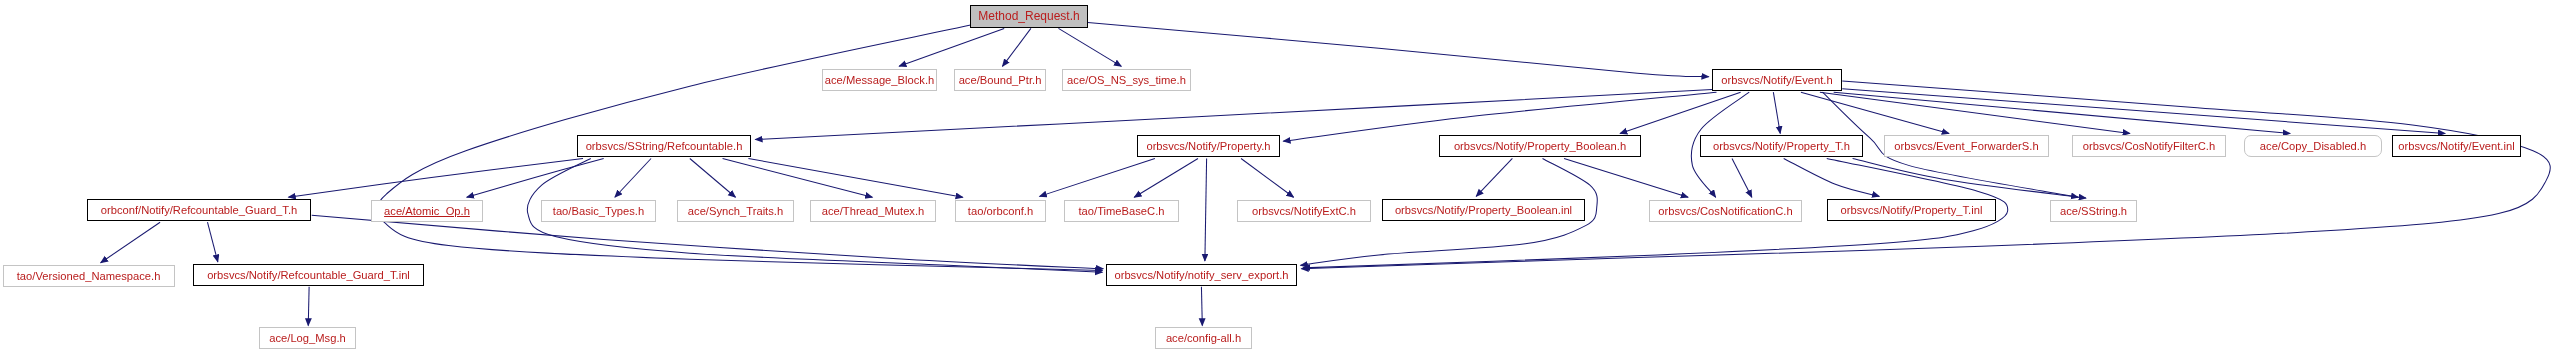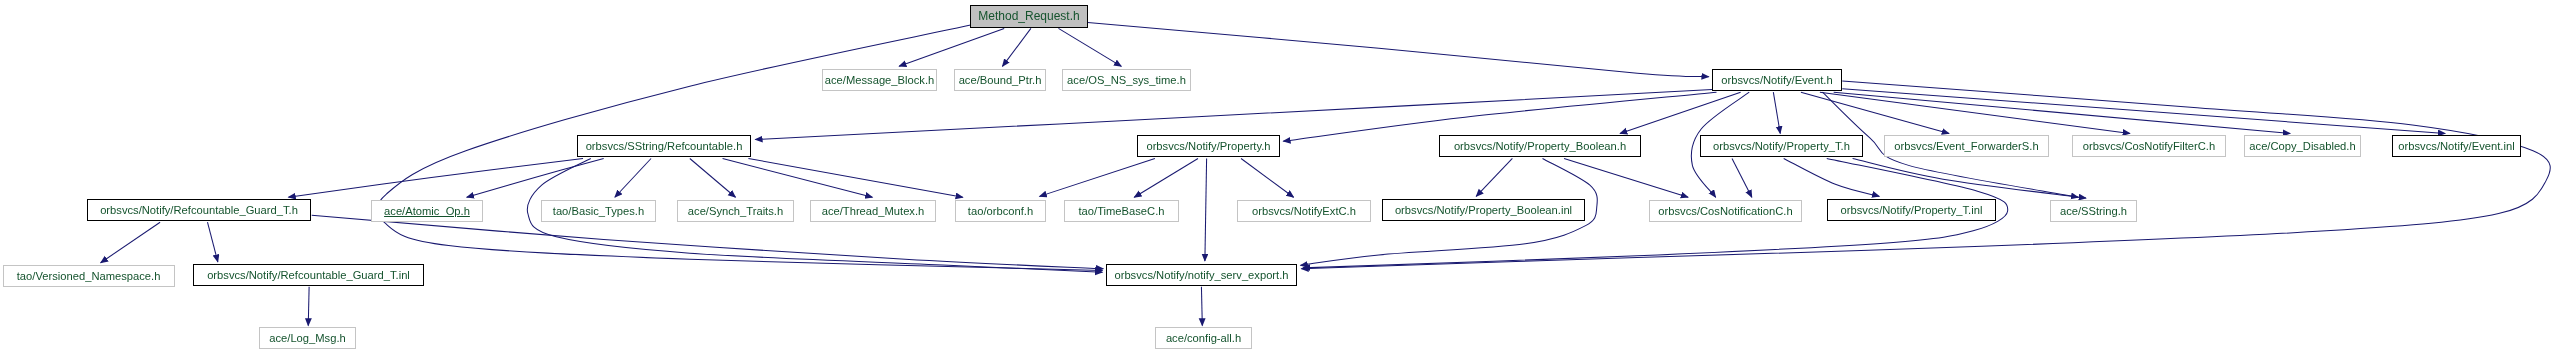--- a/index.html
+++ b/index.html
@@ -11,21 +11,21 @@
     overflow:hidden;
   }
   #edge-layer{position:absolute;left:0;top:0;width:2576px;height:354px;}
   .node{
     position:absolute;
     box-sizing:border-box;
     height:22.4px;
     background:#ffffff;
     border:0.9px solid #000000;
     display:flex;align-items:center;justify-content:center;
-    font-size:11.2px;line-height:11.2px;color:#14532d;
+    font-size:11.2px;line-height:11.2px;color:#b91c1c;
     white-space:nowrap;
     cursor:pointer;
     padding:0 3.4px;
   }
   .node.leaf{border-color:#c4c4c4;cursor:default;}
   .node.root{background:#c0c0c0;border-color:#000000;cursor:default;font-size:12px;}
   .edge{fill:none;stroke:#191970;stroke-width:1.2px;}
 </style>
 </head>
 <body>
@@ -106,28 +106,28 @@
       </div>
       <div class="node internal" style="left: 1700px; top: 135px; width: 163px;">
         <span>orbsvcs/Notify/Property_T.h</span>
       </div>
       <div class="node leaf" style="left: 1884px; top: 135px; width: 165px;">
         <span>orbsvcs/Event_ForwarderS.h</span>
       </div>
       <div class="node leaf" style="left: 2072px; top: 135px; width: 154px;">
         <span>orbsvcs/CosNotifyFilterC.h</span>
       </div>
-      <div class="node leaf" style="left: 2244px; top: 135px; width: 117px;">
+      <div class="node leaf" style="left: 2244px; top: 135px; width: 138px; border-radius: 7px;">
         <span>ace/Copy_Disabled.h</span>
       </div>
       <div class="node internal" style="left: 2392px; top: 135px; width: 129px;">
         <span>orbsvcs/Notify/Event.inl</span>
       </div>
       <div class="node internal" style="left: 87px; top: 199px; width: 224px;">
-        <span>orbsvcs/Notify/Refcountable_Guard_T.h</span>
+        <span>orbconf/Notify/Refcountable_Guard_T.h</span>
       </div>
       <div class="node leaf" style="left: 371px; top: 200px; width: 112px; text-decoration: underline;">
         <span>ace/Atomic_Op.h</span>
       </div>
       <div class="node leaf" style="left: 541px; top: 200px; width: 115px;">
         <span>tao/Basic_Types.h</span>
       </div>
       <div class="node leaf" style="left: 677px; top: 200px; width: 117px;">
         <span>ace/Synch_Traits.h</span>
       </div>

